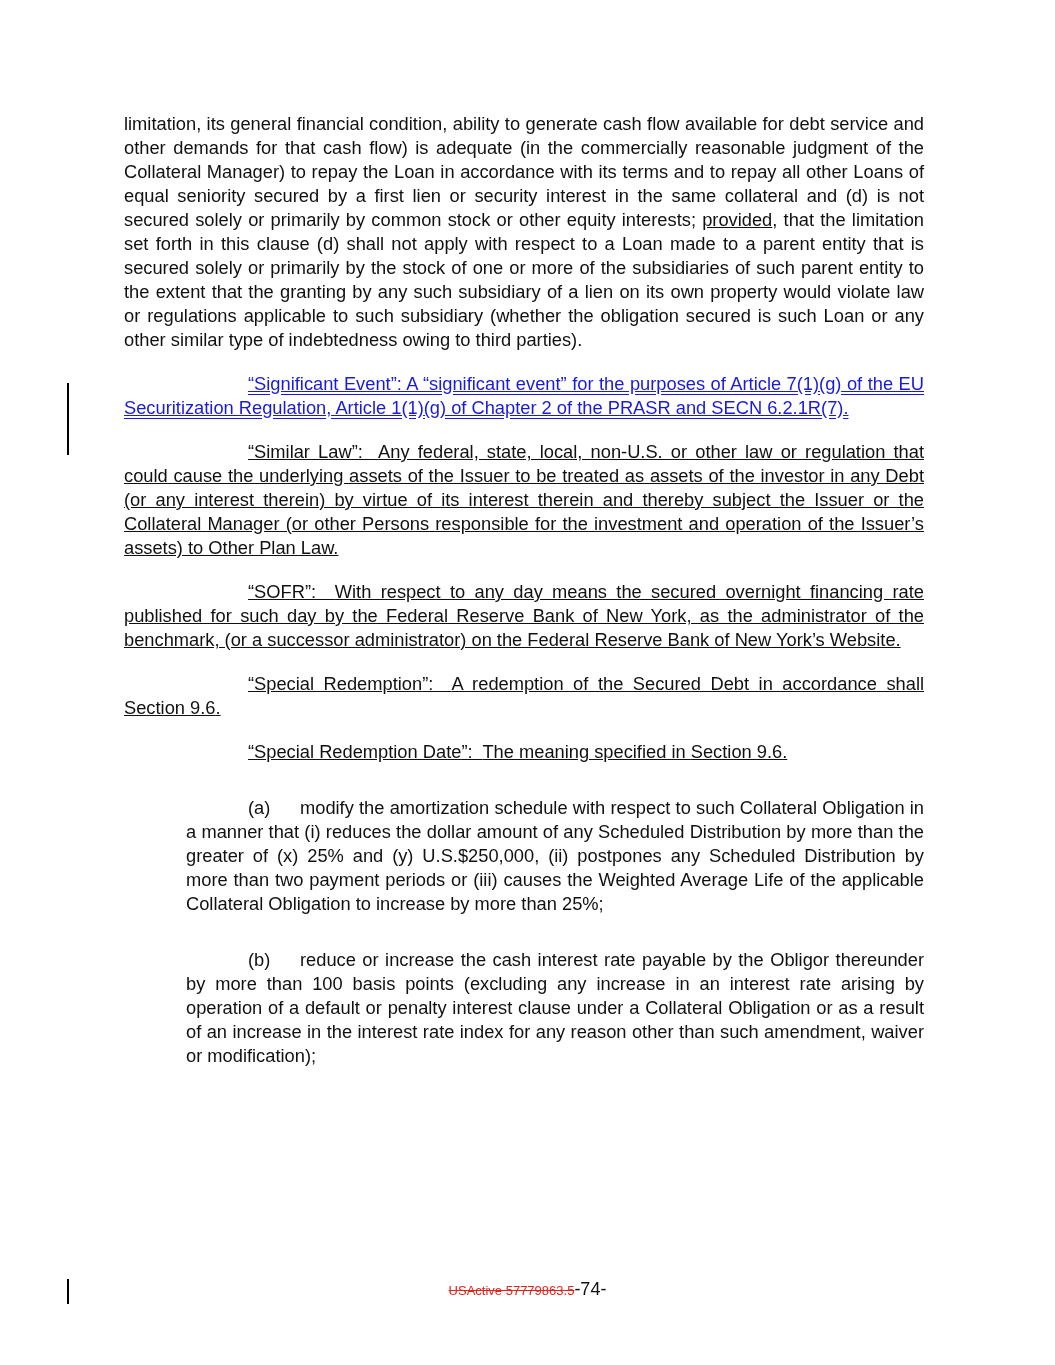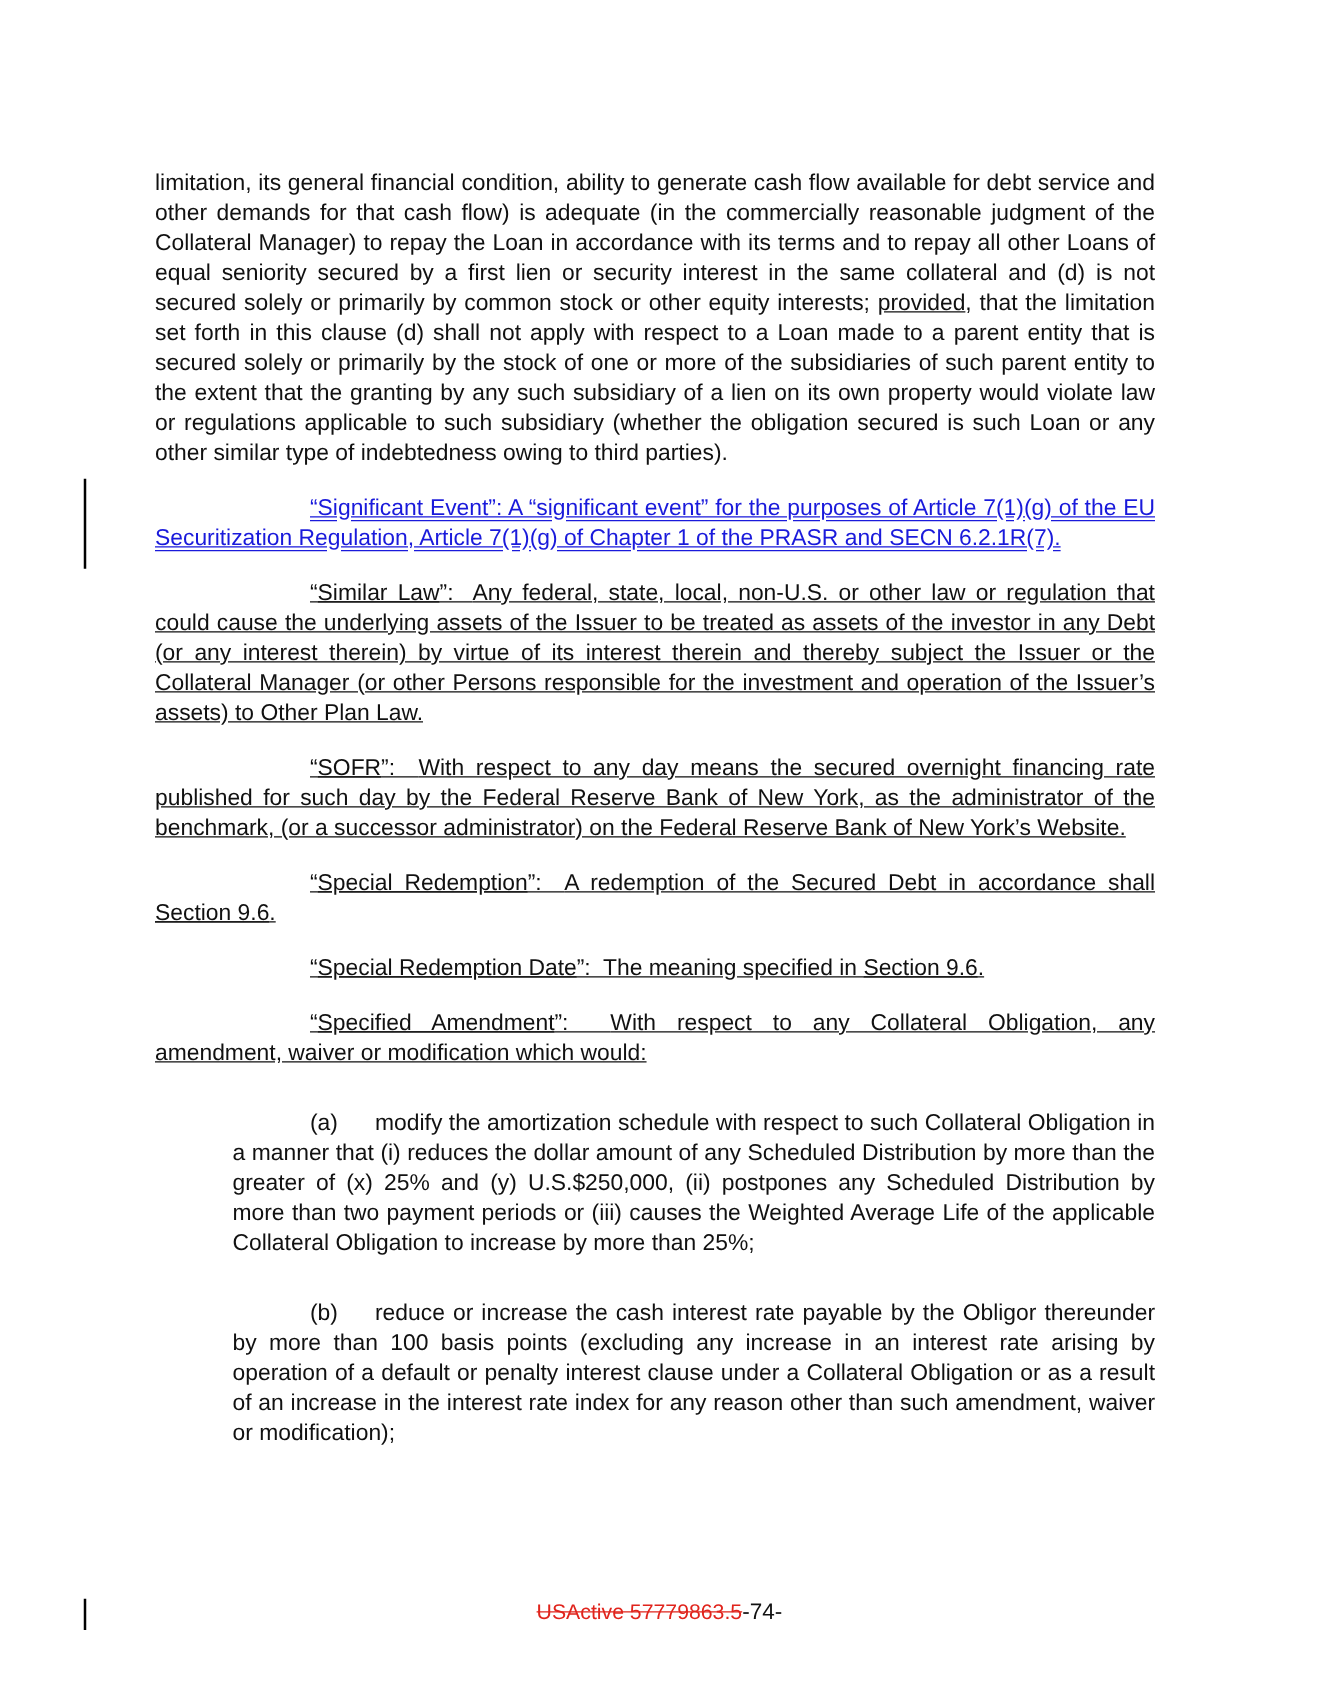--- a/index.html
+++ b/index.html
@@ -1,49 +1,48 @@
 <!DOCTYPE html>
 <html><head>
 <meta charset="utf-8">
 <style>
   html, body { margin: 0; padding: 0; background: #ffffff; }
   body { width: 1055px; height: 1365px; position: relative; overflow: hidden;
          font-family: "Liberation Sans", sans-serif; color: #111; }
-  .page { position: absolute; left: 124px; top: 134px; width: 800px; }
+  .page { position: absolute; left: 124px; top: 112px; width: 800px; }
   p { margin: 0 0 20px 0; font-size: 18.3px; line-height: 24px; text-align: justify; }
   .indent { text-indent: 124px; text-decoration: underline; }
   .sub { margin-left: 62px; text-indent: 62px; margin-top: 32px; }
   .u { text-decoration: underline; }
   .inserted { color: #1a1adb; text-decoration: underline; text-decoration-style: double; }
   .bar { position: absolute; left: 67px; width: 2px; background: #000; }
   .footer { position: absolute; top: 1279px; left: 0; width: 1055px; text-align: center; font-size: 18px; }
-  .deleted { color: #e0241c; text-decoration: line-through; font-size: 17px; }
+  .deleted { color: #e0241c; text-decoration: line-through; font-size: 13px; }
   .tab { display: inline-block; width: 52px; text-indent: 0; }
 </style>
 </head>
 <body>
 
 <div class="bar" style="top:383px;height:72px;"></div>
 <div class="bar" style="top:1279px;height:25px;"></div>
 
 <div class="page">
   <p><span>limitation, its general financial condition, ability to generate cash flow available for debt service and other demands for that cash flow) is adequate (in the commercially reasonable judgment of the Collateral Manager) to repay the Loan in accordance with its terms and to repay all other Loans of equal seniority secured by a first lien or security interest in the same collateral and (d) is not secured solely or primarily by common stock or other equity interests; </span><span class="u">provided</span><span>, that the limitation set forth in this clause (d) shall not apply with respect to a Loan made to a parent entity that is secured solely or primarily by the stock of one or more of the subsidiaries of such parent entity to the extent that the granting by any such subsidiary of a lien on its own property would violate law or regulations applicable to such subsidiary (whether the obligation secured is such Loan or any other similar type of indebtedness owing to third parties).</span></p>
 
-  <p class="indent inserted">“Significant Event”:  A “significant event” for the purposes of Article 7(1)(g) of the EU Securitization Regulation, Article 7(1)(g) of Chapter 1 of the PRASR and SECN 6.2.1R(7).</p>
+  <p class="indent inserted">“Significant Event”:  A “significant event” for the purposes of Article 7(1)(g) of the EU Securitization Regulation, Article 1(1)(g) of Chapter 2 of the PRASR and SECN 6.2.1R(7).</p>
 
   <p class="indent">“<span class="u">Similar Law</span>”:&nbsp; <span>Any federal, state, local, non-U.S. or other law or regulation that could cause the underlying assets of the Issuer to be treated as assets of the investor in any Debt (or any interest therein) by virtue of its interest therein and thereby subject the Issuer or the Collateral Manager (or other Persons responsible for the investment and operation of the Issuer’s assets) to Other Plan Law.</span></p>
 
   <p class="indent">“<span class="u">SOFR</span>”:&nbsp; <span>With respect to any day means the secured overnight financing rate published for such day by the Federal Reserve Bank of New York, as the administrator of the benchmark, (or a successor administrator) on the Federal Reserve Bank of New York’s Website.</span></p>
 
 
   <p class="indent">“<span class="u">Special Redemption</span>”:&nbsp; <span>A redemption of the Secured Debt in accordance shall </span><span class="u">Section 9.6</span>.</p>
 
 
   <p class="indent">“<span class="u">Special Redemption Date</span>”:&nbsp; <span>The meaning specified in </span><span class="u">Section 9.6</span>.</p>
 
-  <p class="indent">“<span class="u">Specified Amendment</span>”:&nbsp; <span>With respect to any Collateral Obligation, any amendment, waiver or modification which would:</span></p>
 
   <p class="sub"><span class="tab">(a)</span><span>modify the amortization schedule with respect to such Collateral Obligation in a manner that (i) reduces the dollar amount of any Scheduled Distribution by more than the greater of (x) 25% and (y) U.S.$250,000, (ii) postpones any Scheduled Distribution by more than two payment periods or (iii) causes the Weighted Average Life of the applicable Collateral Obligation to increase by more than 25%;</span></p>
 
   <p class="sub"><span class="tab">(b)</span><span>reduce or increase the cash interest rate payable by the Obligor thereunder by more than 100 basis points (excluding any increase in an interest rate arising by operation of a default or penalty interest clause under a Collateral Obligation or as a result of an increase in the interest rate index for any reason other than such amendment, waiver or modification);</span></p>
 </div>
 
 <div class="footer"><span class="deleted">USActive 57779863.5</span><span>-74-</span></div>
 
 </body></html>

